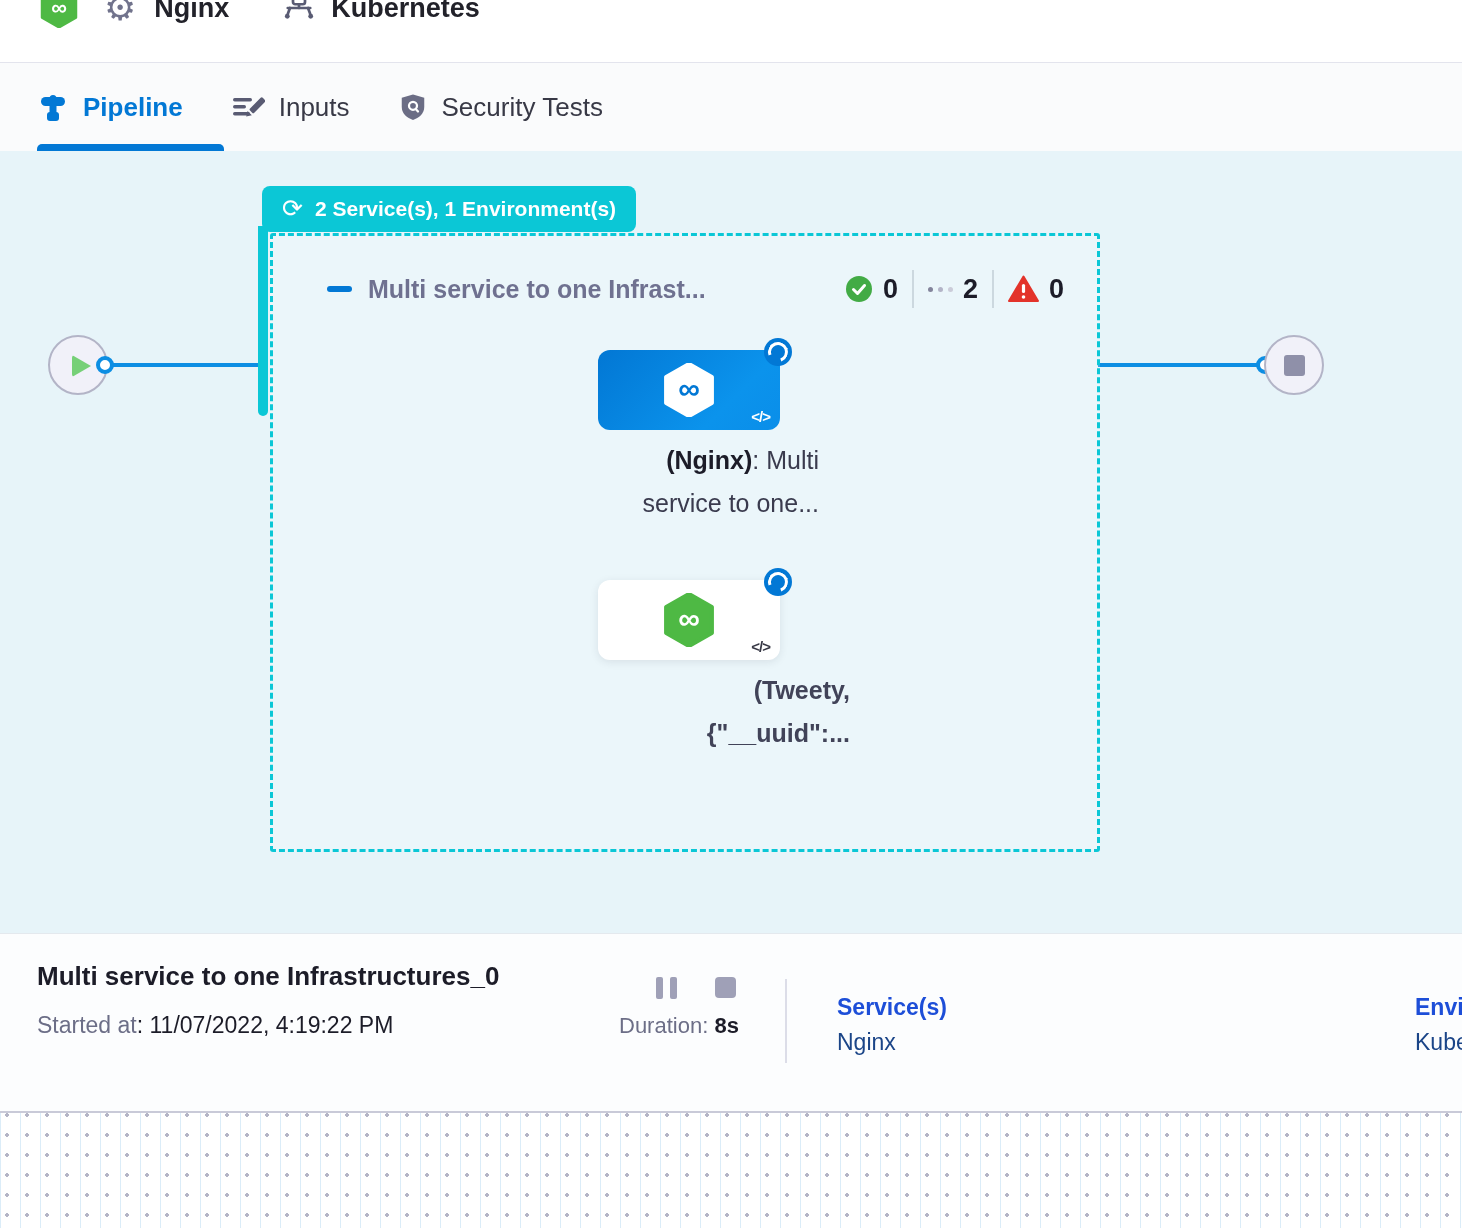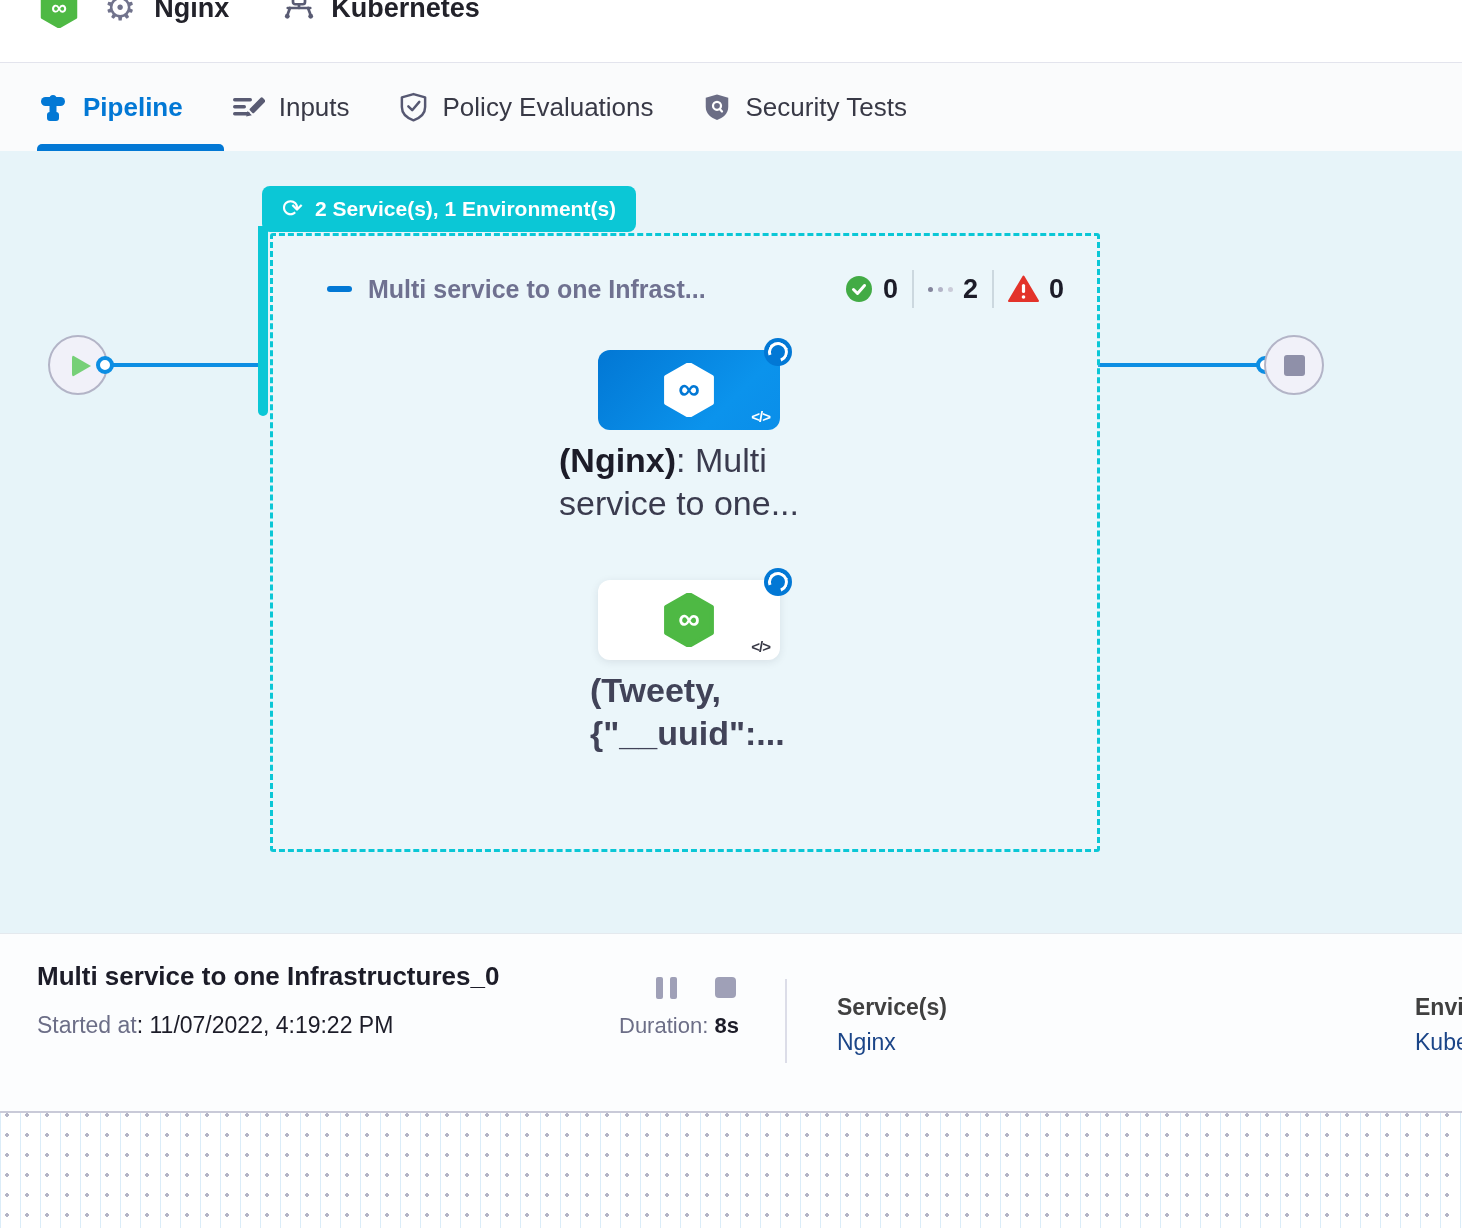--- a/index.html
+++ b/index.html
@@ -52,37 +52,37 @@
   .svc-node.blue { background:linear-gradient(135deg,#0277d4 0%,#0b93ec 70%,#0a8ee9 100%); }
   .svc-node.white { background:#fff; box-shadow:0 2px 8px rgba(40,41,61,0.10); }
   .hexwrap { position:absolute; left:64px; top:13px; width:54px; height:54px; }
   .code-glyph { position:absolute; right:10px; bottom:5px; font-size:15px; font-weight:700; letter-spacing:-1px; }
   .svc-node.blue .code-glyph { color:#fff; }
   .svc-node.white .code-glyph { color:#383946; }
   .spinner { position:absolute; width:28px; height:28px; border-radius:50%; background:#0278d5; }
   .spinner::after { content:""; position:absolute; inset:4px; border:3px solid #fff; border-bottom-color:transparent;
     border-radius:50%; transform:rotate(25deg); }
 
-  .node-label { position:absolute; width:260px; text-align:left; font-size:34px; line-height:43px; color:#3a3b4e; }
+  .node-label { position:absolute; width:260px; text-align:right; font-size:25px; line-height:43px; color:#3a3b4e; }
   .node-label b { color:#1c1c28; font-weight:700; }
   .node-label.allbold { font-weight:700; color:#414358; }
 
   
   .exec-bar { position:relative; height:178px; background:#fcfdfe; border-top:1px solid #e4e9ee; }
   .exec-title { position:absolute; left:37px; top:27px; font-size:26px; font-weight:700; color:#1c1c28; }
   .exec-started { position:absolute; left:37px; top:78px; font-size:23px; color:#1c1c28; }
   .muted { color:#6c6e87; }
   .icon-btn { position:absolute; top:43px; cursor:pointer; }
   .pause-bars { display:flex; gap:7px; }
   .pause-bars i { width:7px; height:22px; background:#9fa0b7; border-radius:2px; display:block; }
   .stop-btn-sq { width:21px; height:21px; background:#9fa0b7; border-radius:4px; }
   .exec-duration { position:absolute; left:619px; top:79px; font-size:22px; color:#1c1c28; }
   .exec-duration b { font-weight:600; }
   .exec-divider { position:absolute; left:785px; top:45px; width:2px; height:84px; background:#dcdde8; }
-  .kv-label { position:absolute; font-size:23px; font-weight:700; color:#404040; white-space:nowrap; }
+  .kv-label { position:absolute; font-size:23px; font-weight:700; color:#1d4ed8; white-space:nowrap; }
   .kv-link { position:absolute; font-size:23px; color:#1b4588; cursor:pointer; white-space:nowrap; }
 
   
   .grid-area { position:relative; height:117px; background-color:#fff; border-top:2px solid #c9cad8;
     background-image:
       radial-gradient(circle, #b4b5c6 1.6px, transparent 2.1px),
       linear-gradient(to right, rgba(176,214,240,0.45) 1.4px, transparent 1.4px);
     background-size:20px 20px, 20px 20px;
     background-position:17px 12px, 20px 0; }
 
@@ -138,29 +138,20 @@
           <g transform="rotate(45 24 16)">
             <rect x="21.5" y="4" width="6" height="18" rx="1.5"></rect>
             <polygon points="21.5,24 27.5,24 24.5,29"></polygon>
           </g>
         </svg>
       </span>
       <span class="tab-label">Inputs</span>
     </div>
     <div class="tab">
       <span>
-        <svg width="31" height="32" viewBox="0 0 24 24" fill="none" stroke="#565872" stroke-width="1.9" stroke-linecap="round" stroke-linejoin="round">
-          <path d="M12 2 L21 4.5 V12 C21 17.5 16.8 20.6 12 22.3 C7.2 20.6 3 17.5 3 12 V4.5 Z"></path>
-          <path d="M8 11.5 l3 3 l5.5 -6.5"></path>
-        </svg>
-      </span>
-      <span class="tab-label">Policy Evaluations</span>
-    </div>
-    <div class="tab">
-      <span>
         <svg width="30" height="32" viewBox="0 0 24 24">
           <path d="M12 2 L21 4.5 V12 C21 17.5 16.8 20.6 12 22.3 C7.2 20.6 3 17.5 3 12 V4.5 Z" fill="#6b6d85"></path>
           <circle cx="12" cy="11" r="3.2" fill="none" stroke="#fff" stroke-width="1.8"></circle>
           <line x1="14.2" y1="13.6" x2="16" y2="15.6" stroke="#fff" stroke-width="1.8" stroke-linecap="round"></line>
         </svg>
       </span>
       <span class="tab-label">Security Tests</span>
     </div>
     <div class="tab-underline"></div>
   </div>

